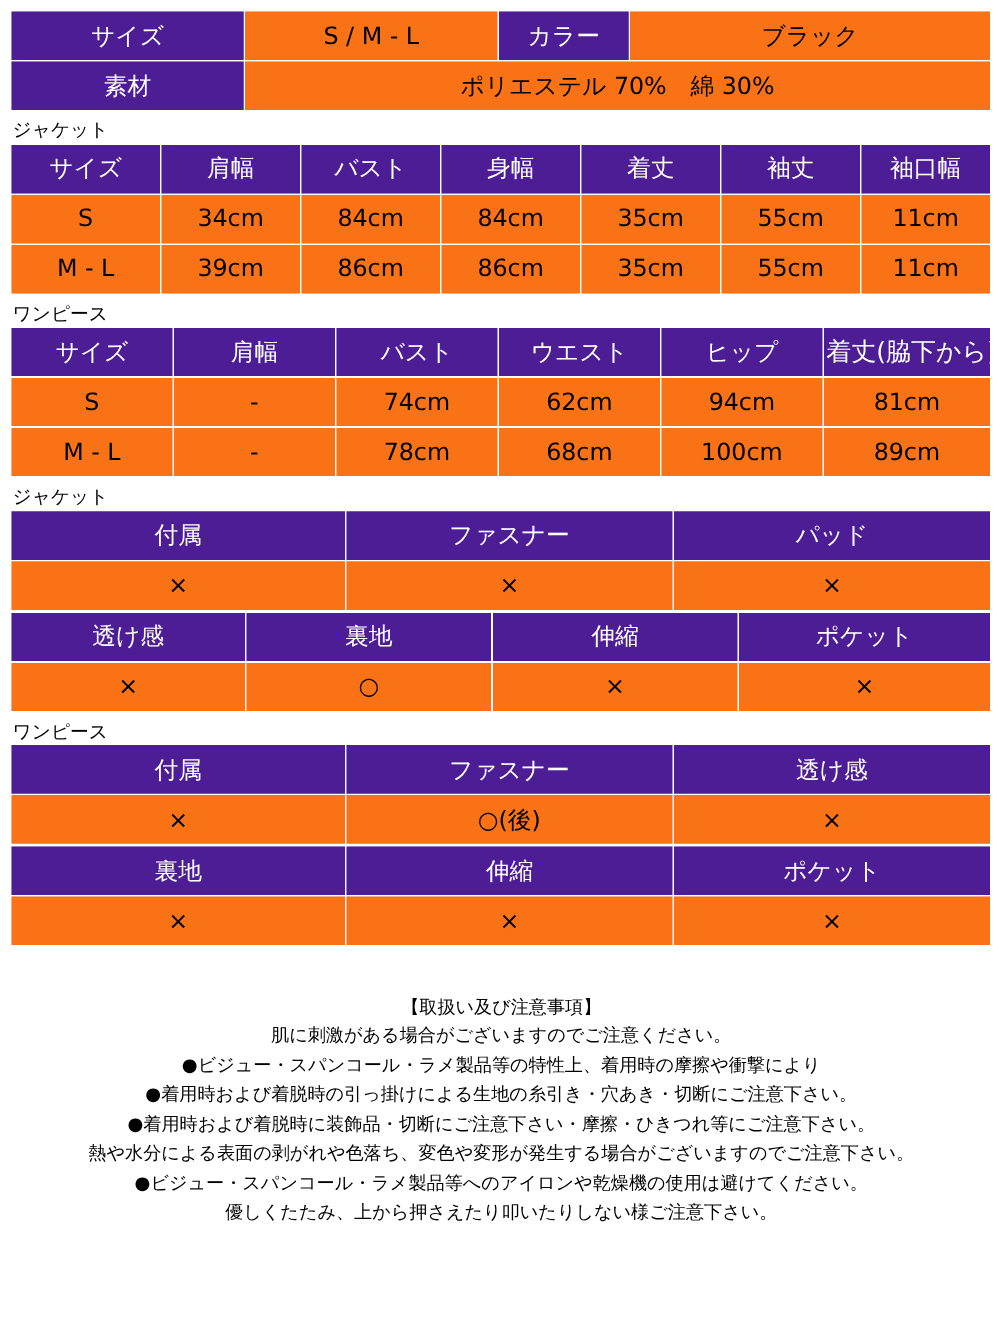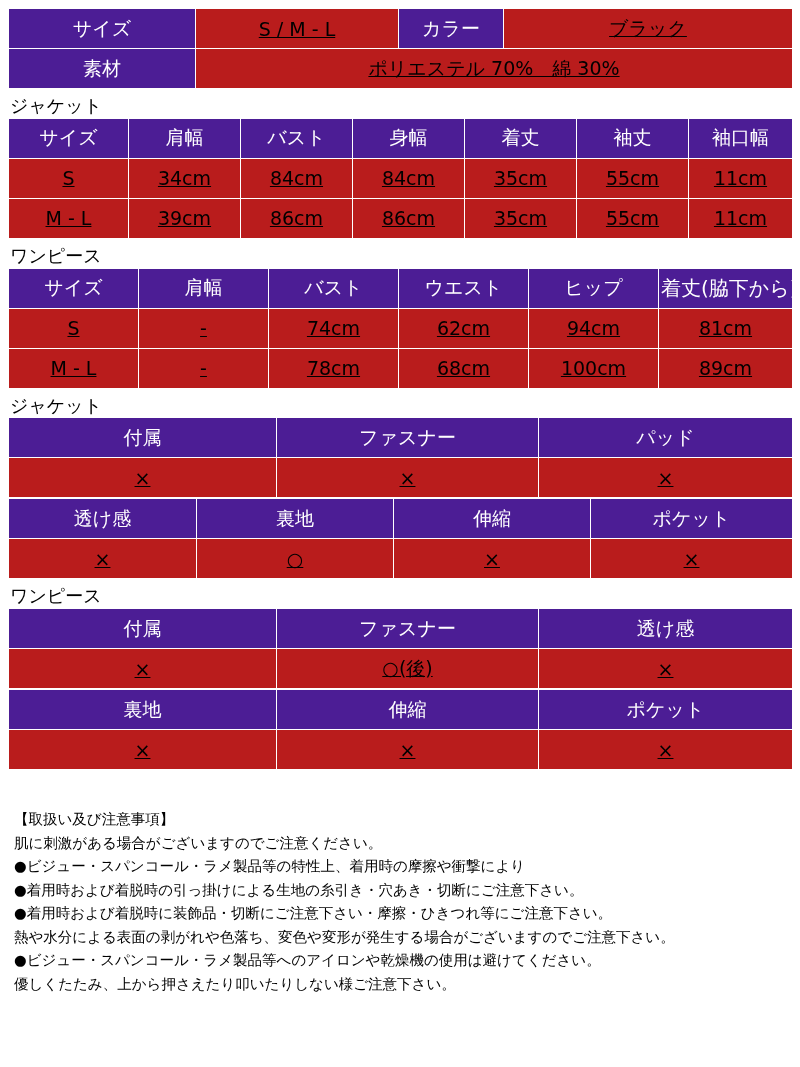--- a/index.html
+++ b/index.html
@@ -35,41 +35,41 @@
     padding: 2px 2px;
     box-sizing: border-box;
     overflow: hidden;
     white-space: nowrap;
   }
   .hd {
     background: #4c1d95;
     color: #ffffff;
   }
   .cell {
-    background: #b91c1c;
-    color: #000000;
-    text-decoration: underline;
+    background: #f97316;
+    color: #000000;
   }
   .section-label {
-    font-size: 18px;
+    font-size: 15px;
     color: #000000;
     margin: 7px 0 2px 2px;
     line-height: 1.1;
   }
   .top-block {
     margin-bottom: 0;
   }
   .notes {
     margin: 38px 4px 0 6px;
     font-size: 14.5px;
     line-height: 1.62;
     color: #000000;
   }
   .notes .nline {
     white-space: nowrap;
+    text-align: center;
   }
   .spacer-bottom {
     height: 40px;
   }
 </style>
 </head>
 <body>
 
 <div class="page">
 

